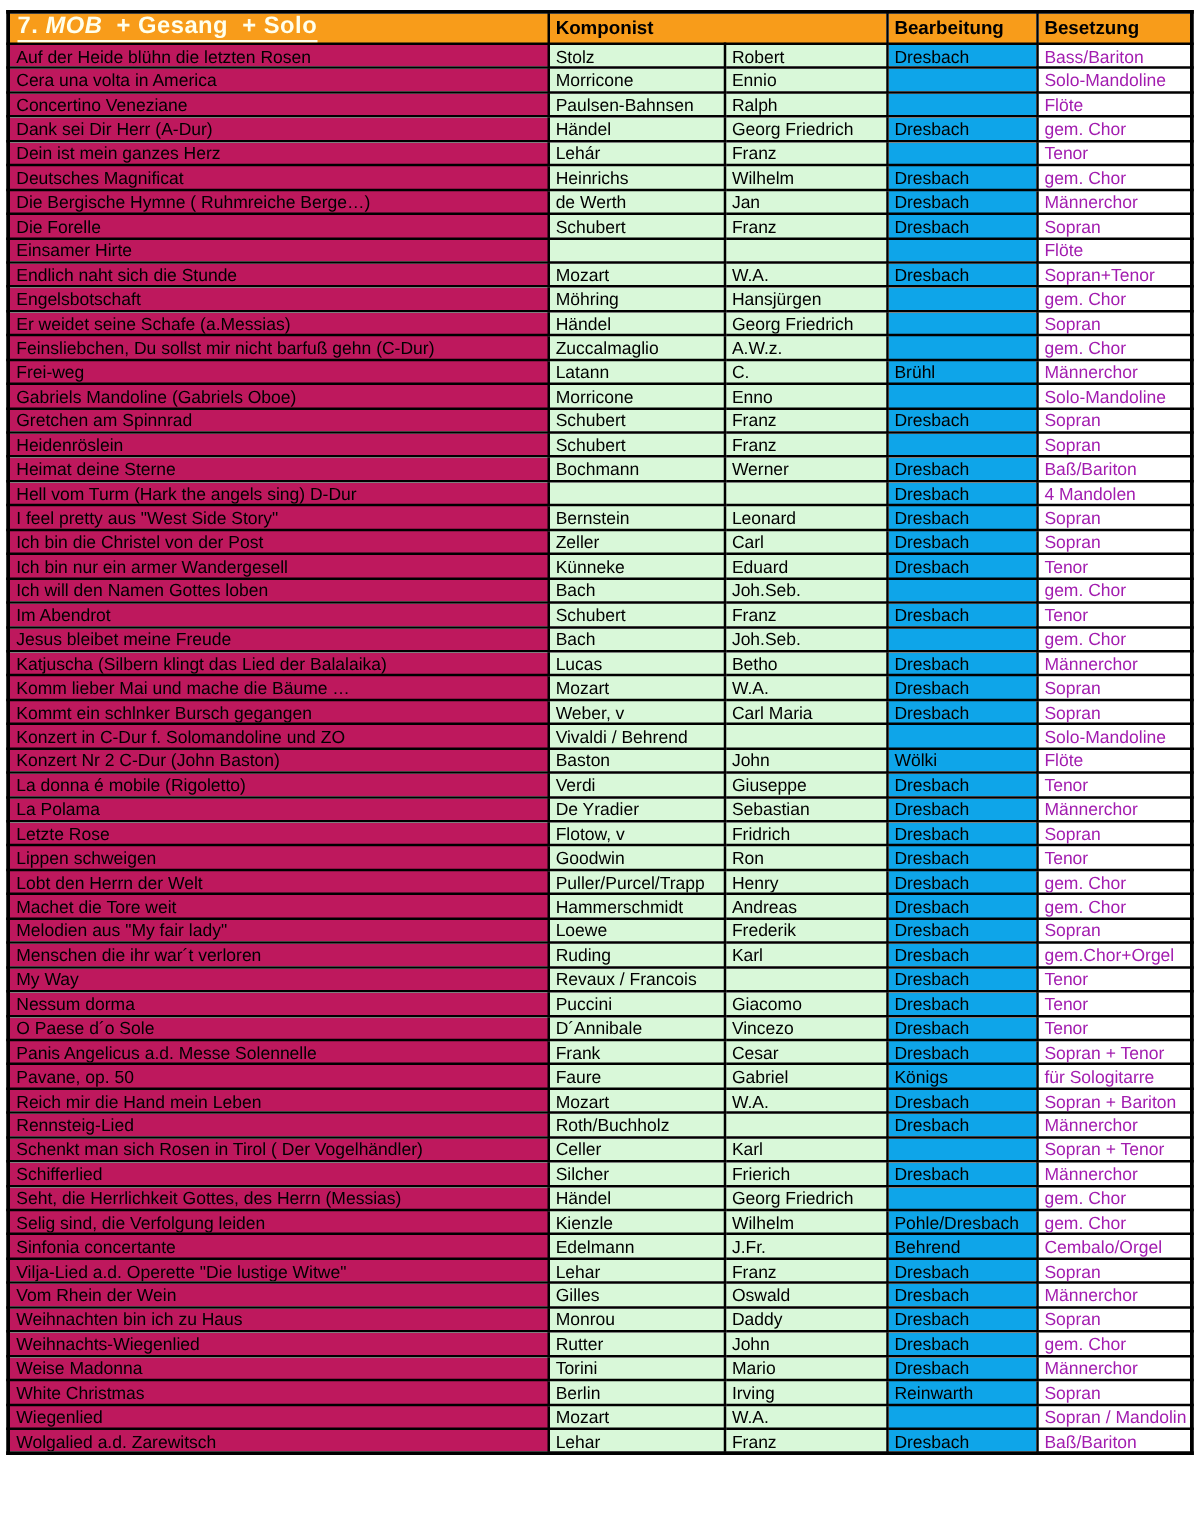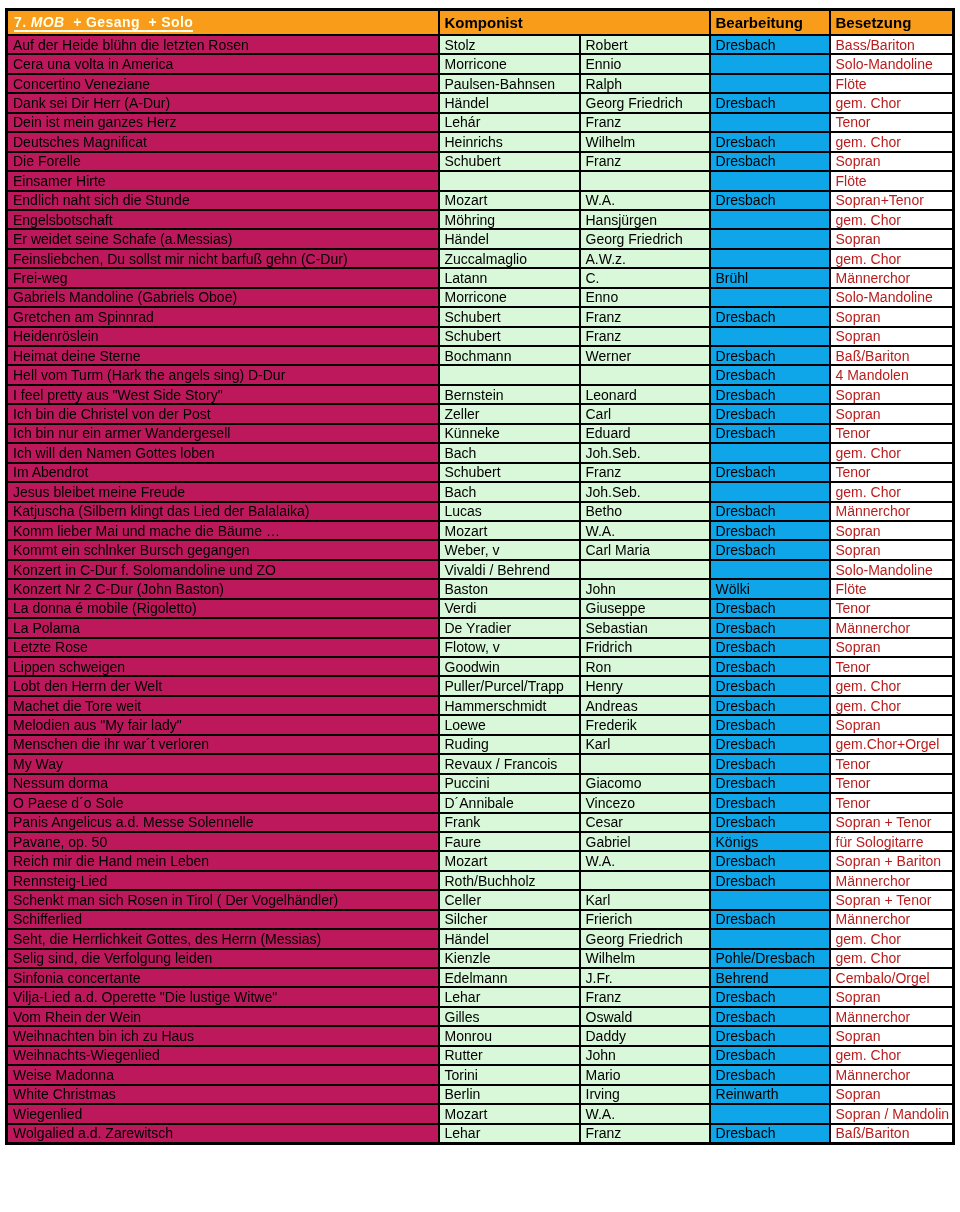--- a/index.html
+++ b/index.html
@@ -19,34 +19,34 @@
     text-align:left; vertical-align:middle;
     box-sizing:content-box;
   }
   thead th {
     background:#F89C1A;
     height:23px; padding:0 0 0 5px;
     font-size:15px; font-weight:bold; color:#000;
   }
   th.th-title { padding-left:6px; }
   .title-wrap {
-    color:#FFFFEC; font-size:14px; font-weight:bold;
+    color:#FFFFEC; font-size:19px; font-weight:bold;
     white-space:pre; letter-spacing:0.4px;
     border-bottom:2px solid #FFFFEC; padding-bottom:1px;
     display:inline-block; line-height:1.05;
   }
   .title-mob { font-style:italic; }
   tbody td {
     height:17.45px; padding:0 0 0 5px;
     font-size:14px; line-height:1; color:#000;
   }
   td.c-title { background:#be185d; }
   td.c-name  { background:#D9F8D9; }
   td.c-arr   { background:#0ea5e9; }
-  td.c-bes   { background:#FFFFFF; color:#b91c1c; }
+  td.c-bes   { background:#FFFFFF; color:#a21caf; }
 </style>
 </head>
 <body>
 
 <div class="sheet">
   <table class="rep">
     <colgroup>
       <col style="width:432px">
       <col style="width:141px">
       <col style="width:130px">
@@ -106,20 +106,27 @@
   </tr>
 
   <tr>
     <td class="c-title">Deutsches Magnificat</td>
     <td class="c-name">Heinrichs</td>
     <td class="c-name">Wilhelm</td>
     <td class="c-arr">Dresbach</td>
     <td class="c-bes">gem. Chor</td>
   </tr>
 
+  <tr>
+    <td class="c-title">Die Bergische Hymne ( Ruhmreiche Berge…)</td>
+    <td class="c-name">de Werth</td>
+    <td class="c-name">Jan</td>
+    <td class="c-arr">Dresbach</td>
+    <td class="c-bes">Männerchor</td>
+  </tr>
 
   <tr>
     <td class="c-title">Die Forelle</td>
     <td class="c-name">Schubert</td>
     <td class="c-name">Franz</td>
     <td class="c-arr">Dresbach</td>
     <td class="c-bes">Sopran</td>
   </tr>
 
   <tr>

